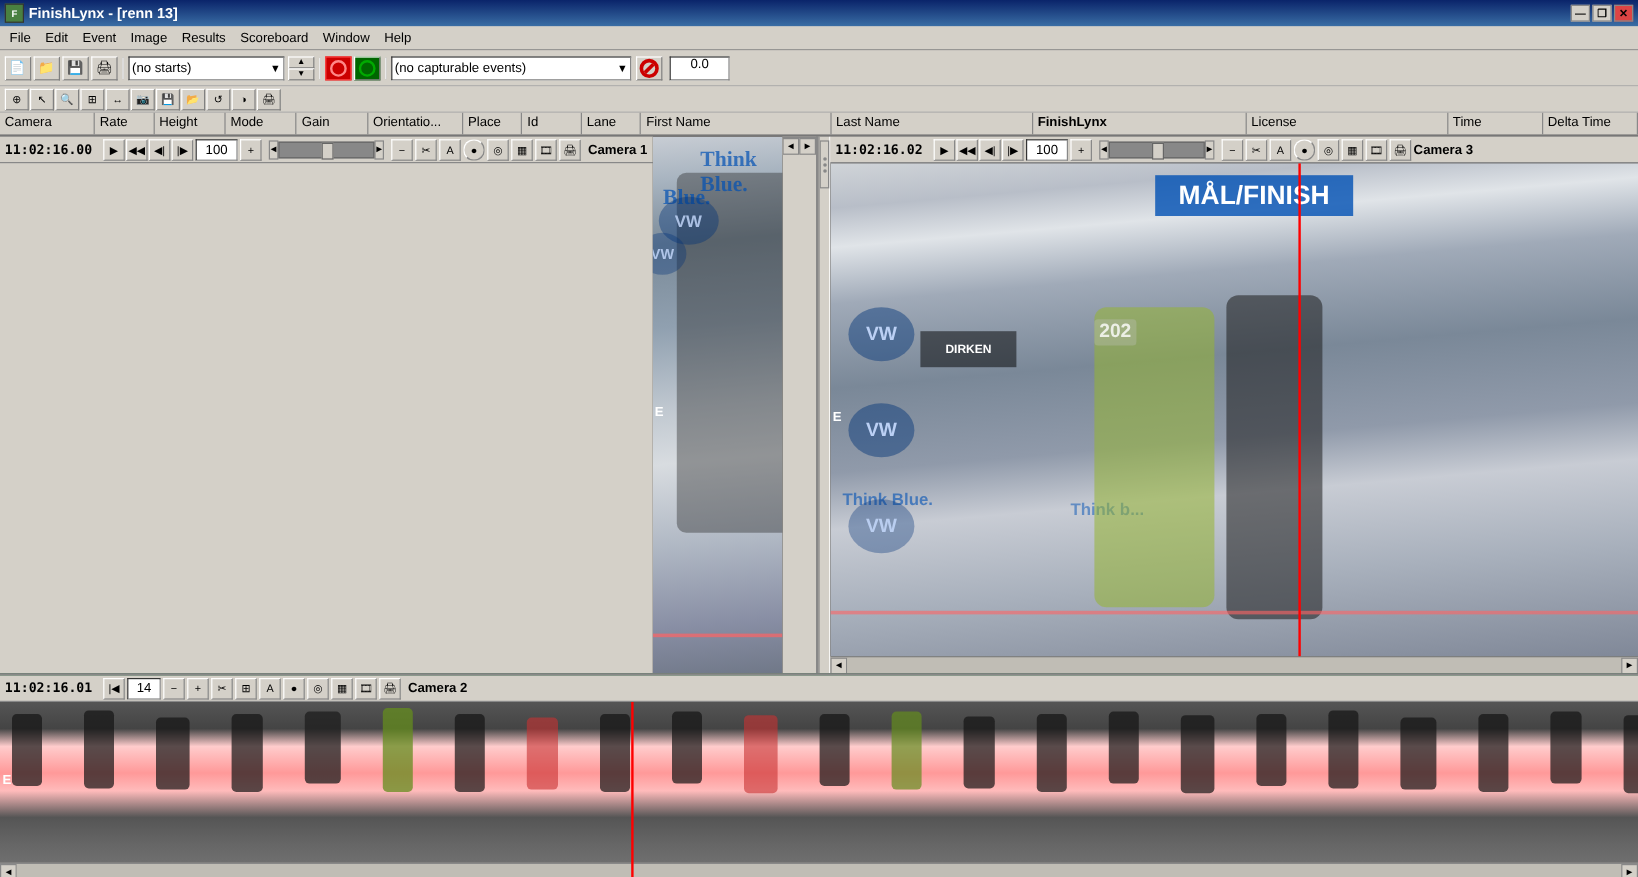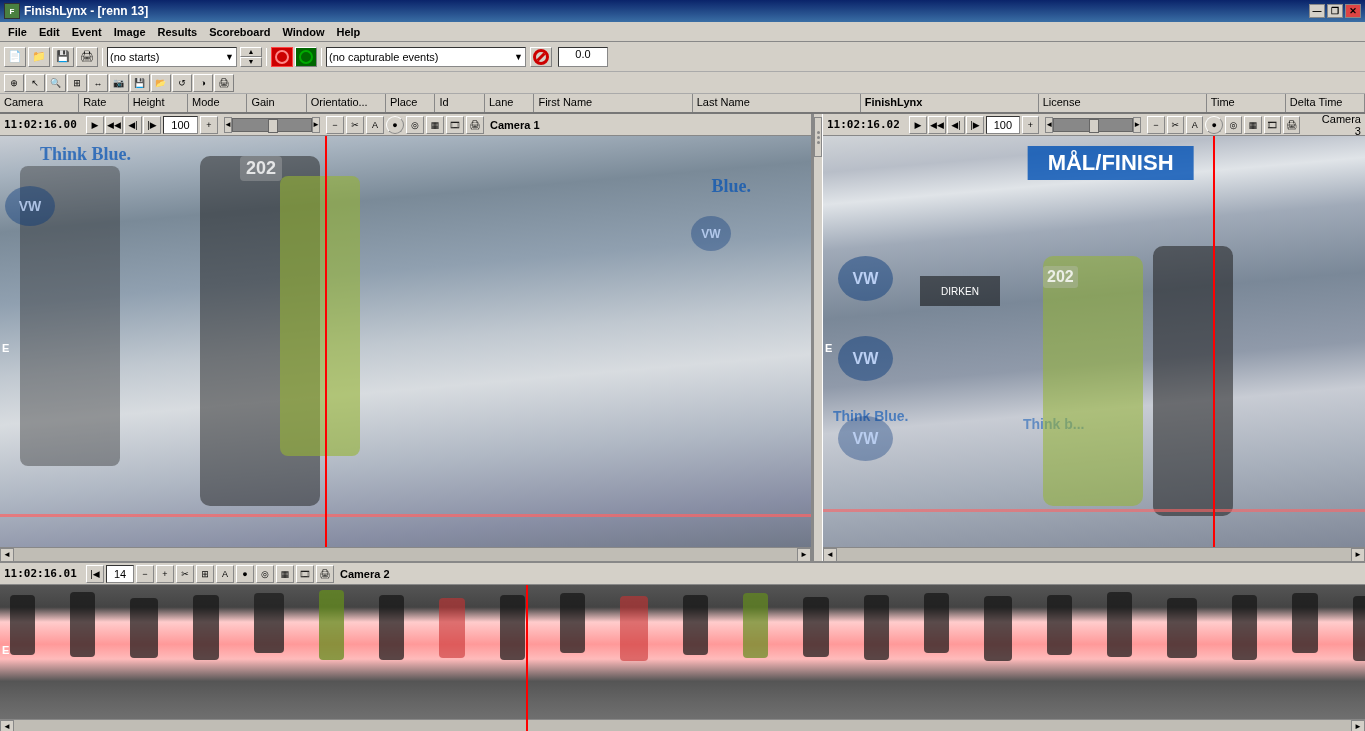--- a/index.html
+++ b/index.html
@@ -16,21 +16,20 @@
       width: 16px; height: 14px; background: #d4d0c8; border: 1px solid #888;
       display: flex; align-items: center; justify-content: center; font-size: 9px; cursor: pointer;
       color: #000;
     }
 
     
     #menubar {
       width: 100%; height: 20px; background: #d4d0c8;
       display: flex; align-items: center; padding: 0 2px;
       border-bottom: 1px solid #888;
-      font-weight: bold;
     }
     .menu-item {
       padding: 2px 6px; font-size: 11px; cursor: pointer;
     }
 
     
     #toolbar1 {
       width: 100%; height: 30px; background: #d4d0c8;
       display: flex; align-items: center; padding: 2px 4px; gap: 2px;
       border-bottom: 1px solid #aaa;
@@ -258,21 +257,21 @@
     <div class="col-header" style="width:170px;">Last Name</div>
     <div class="col-header" style="width:180px;font-weight:bold;">FinishLynx</div>
     <div class="col-header" style="width:170px;">License</div>
     <div class="col-header" style="width:80px;">Time</div>
     <div class="col-header" style="width:80px;">Delta Time</div>
   </div>
 
 
   <div style="display:flex; flex: 1; min-height:0;">
 
-    <div style="width:813px; display:flex; flex-direction:column; border-right:2px solid #888; position:relative;">
+    <div style="width:682px; display:flex; flex-direction:row; border-right:2px solid #888; position:relative;">
 
       <div class="cam-timeline-bar">
         <span class="time-display">11:02:16.00</span>
         <div class="play-ctrl">
           <div class="play-btn">▶</div>
           <div class="play-btn">◀◀</div>
           <div class="play-btn">◀|</div>
           <div class="play-btn">|▶</div>
         </div>
         <div class="zoom-input">100</div>
@@ -353,36 +352,36 @@
           <div style="width:8px;height:16px;background:#d4d0c8;border:1px solid #888;font-size:8px;display:flex;align-items:center;justify-content:center;">►</div>
         </div>
         <div class="play-btn">−</div>
         <div class="play-btn">✂</div>
         <div class="play-btn">A</div>
         <div class="play-btn" style="border-radius:50%;">●</div>
         <div class="play-btn">◎</div>
         <div class="play-btn">▦</div>
         <div class="play-btn">🎞</div>
         <div class="play-btn">🖨</div>
-        <span style="margin-left:12px; font-weight:normal;text-align:right;">Camera 3</span>
+        <span style="margin-left:0; font-weight:bold;text-align:right;">Camera 3</span>
       </div>
 
       <div style="flex:1; position:relative; overflow:hidden; background:#444;">
         <div class="snow-scene-r"></div>
 
         <div style="position:absolute;top:10px;left:50%;transform:translateX(-40%);background:rgba(0,80,180,0.8);color:white;font-size:22px;font-weight:bold;padding:4px 20px;white-space:nowrap;">MÅL/FINISH</div>
 
         <div style="position:absolute;bottom:30%;left:10px;font-size:14px;font-weight:bold;color:rgba(0,80,180,0.6);">Think Blue.</div>
         <div style="position:absolute;bottom:28%;left:200px;font-size:14px;font-weight:bold;color:rgba(0,80,180,0.5);">Think b...</div>
 
         <div style="position:absolute;left:15px;top:120px;width:55px;height:45px;background:rgba(0,50,120,0.45);border-radius:50%;display:flex;align-items:center;justify-content:center;color:rgba(200,220,255,0.9);font-weight:bold;font-size:16px;">VW</div>
         <div style="position:absolute;left:15px;top:200px;width:55px;height:45px;background:rgba(0,50,120,0.45);border-radius:50%;display:flex;align-items:center;justify-content:center;color:rgba(200,220,255,0.9);font-weight:bold;font-size:16px;">VW</div>
         <div style="position:absolute;left:15px;top:280px;width:55px;height:45px;background:rgba(0,50,120,0.35);border-radius:50%;display:flex;align-items:center;justify-content:center;color:rgba(200,220,255,0.8);font-weight:bold;font-size:16px;">VW</div>
 
-        <div style="position:absolute;top:140px;left:97px;width:80px;height:30px;background:rgba(0,0,0,0.5);display:flex;align-items:center;justify-content:center;color:white;font-size:10px;font-weight:normal;">DIRKEN</div>
+        <div style="position:absolute;top:140px;left:75px;width:80px;height:30px;background:rgba(0,0,0,0.5);display:flex;align-items:center;justify-content:center;color:white;font-size:10px;font-weight:bold;">DIRKEN</div>
 
         <div style="position:absolute;left:220px;top:120px;width:100px;height:250px;background:rgba(150,180,50,0.55);border-radius:10px;"></div>
         <div style="position:absolute;left:330px;top:110px;width:80px;height:270px;background:rgba(30,30,30,0.55);border-radius:10px;"></div>
         <div style="position:absolute;left:220px;top:130px;font-size:16px;font-weight:bold;color:rgba(255,255,255,0.8);background:rgba(200,200,200,0.3);padding:2px 4px;border-radius:3px;">202</div>
 
         <div class="e-label" style="top:50%;left:2px;">E</div>
 
         <div class="red-line" style="left:390px;"></div>
 
         <div style="position:absolute;bottom:35px;left:0;right:0;height:3px;background:rgba(255,100,100,0.6);"></div>

